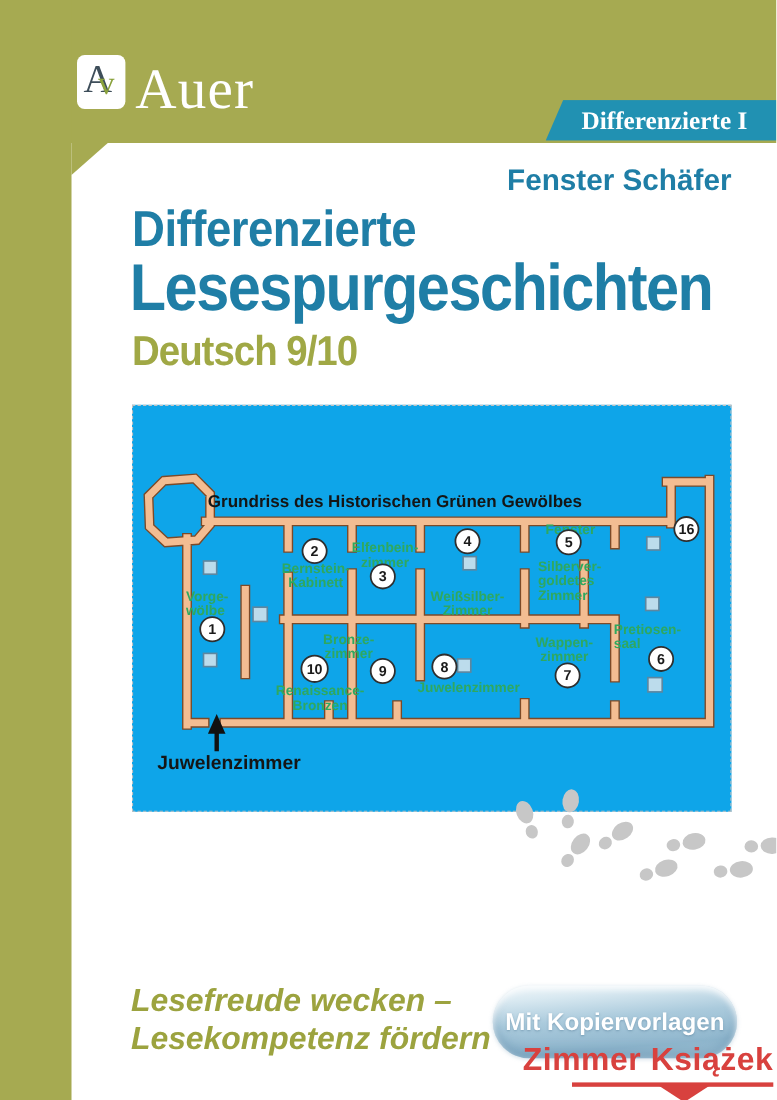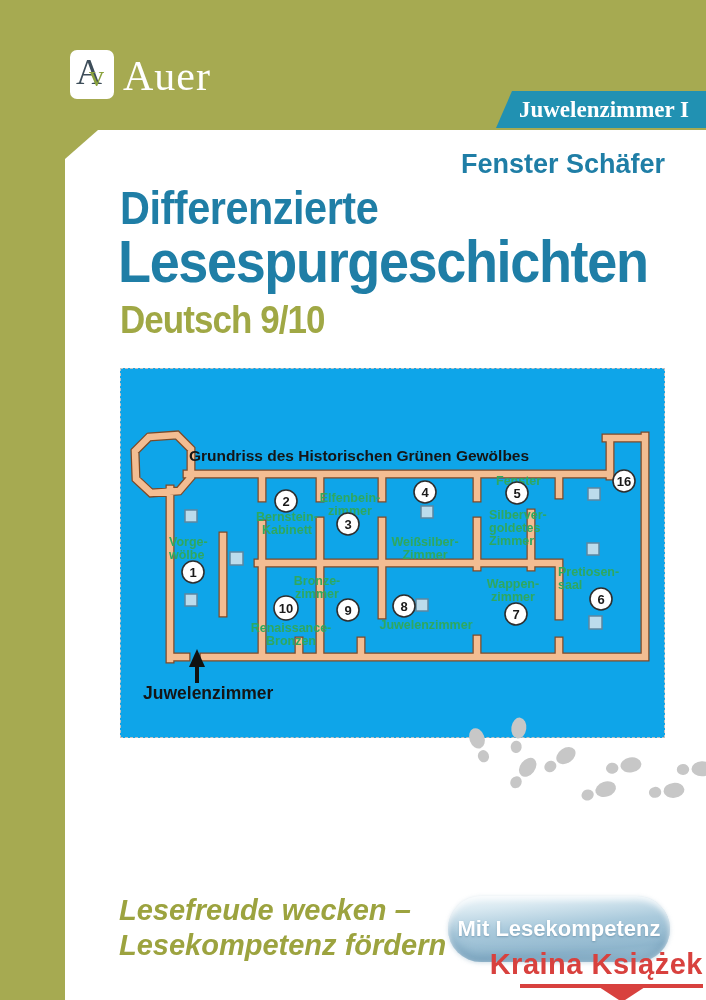--- a/index.html
+++ b/index.html
@@ -7,21 +7,21 @@
         font-family:"Liberation Sans",sans-serif;}
   
   .band-top{position:absolute;left:0;top:0;width:706px;height:130px;background:#a6aa51;}
   .band-left{position:absolute;left:0;top:0;width:65px;height:1000px;background:#a6aa51;}
   .notch{position:absolute;left:65px;top:130px;width:0;height:0;
          border-top:29px solid #a6aa51;border-right:33px solid transparent;}
   
   .logo-box{position:absolute;left:70px;top:50px;width:44px;height:49px;background:#fff;border-radius:7px;}
   .logo-a{position:absolute;left:6px;top:4px;font-family:"Liberation Serif",serif;font-size:36px;line-height:1;color:#3e4e5a;}
   .logo-v{position:absolute;left:19px;top:11px;font-family:"Liberation Serif",serif;font-size:30px;line-height:1;color:#8aa23c;}
-  .brand{position:absolute;left:123px;top:52px;font-family:"Liberation Serif",serif;font-size:42px;color:#ffffff;letter-spacing:1px;}
+  .brand{position:absolute;left:123px;top:52px;font-family:"Liberation Serif",serif;font-size:52px;color:#ffffff;letter-spacing:1px;}
   
   .banner{position:absolute;left:496px;top:91px;width:210px;height:37px;background:#2191b2;
           clip-path:polygon(16px 0,100% 0,100% 100%,0 100%);
           font-family:"Liberation Serif",serif;font-weight:bold;font-size:23px;color:#fff;
           text-align:center;line-height:37px;padding-left:6px;box-sizing:border-box;}
   
   .author{position:absolute;right:41px;top:149px;font-size:27px;font-weight:600;color:#1f7ea6;}
   .t1{position:absolute;left:120px;top:181px;font-size:46px;font-weight:bold;color:#1f7ea6;
       letter-spacing:-0.5px;transform:scaleX(.9);transform-origin:left top;white-space:nowrap;}
   .t2{position:absolute;left:118px;top:227px;font-size:60px;font-weight:bold;color:#1f7ea6;
@@ -68,21 +68,21 @@
   <div class="band-top"></div>
   <div class="band-left"></div>
   <div class="notch"></div>
 
   <div class="logo-box">
     <span class="logo-a">A</span>
     <span class="logo-v">v</span>
   </div>
   <div class="brand">Auer</div>
 
-  <div class="banner">Juwelenzimmer I</div>
+  <div class="banner">Differenzierte I</div>
 
   <div class="author">Fenster Schäfer</div>
   <div class="t1">Differenzierte</div>
   <div class="t2">Lesespurgeschichten</div>
   <div class="t3">Deutsch 9/10</div>
 
   <div class="panel">
     <svg width="542" height="367" viewBox="0 0 542 367">
 
       <path class="wall-under" d="M28 68 L56 66 L70 80 L70 108 L58 122 L30 124 L15 110 L14 82 Z M66 105 L489 105 M489 107 L489 69 M485 69 L524 69 M524 67 L524 288 M524 288 L83 288 M65 288 L49 288 M49 290 L49 120 M102 167 L102 244 M141 109 L141 129 M141 155 L141 288 M199 109 L199 129 M199 152 L199 288 M261 109 L261 129 M261 152 L261 246 M356 109 L356 129 M356 152 L356 198 M356 270 L356 288 M410 144 L410 198 M438 105 L438 126 M438 194 L438 247 M438 272 L438 288 M137 194 L438 194 M178 272 L178 288 M240 272 L240 288"></path>
@@ -205,21 +205,21 @@
         <ellipse cy="-6" rx="7.5" ry="10.5"></ellipse>
         <ellipse cy="13" rx="5.5" ry="6.2"></ellipse>
       </g>
   </svg>
 
   <div class="claim">
     <div>Lesefreude wecken –</div>
     <div>Lesekompetenz fördern</div>
   </div>
 
-  <div class="pill">Mit Lesekompetenz</div>
+  <div class="pill">Mit Kopiervorlagen</div>
 
   <div class="wm">
-    <div class="wm-text">Kraina Książek</div>
+    <div class="wm-text">Zimmer Książek</div>
     <div class="wm-line"></div>
     <div class="wm-book"></div>
   </div>
 
 </div>
 
 </body></html>

